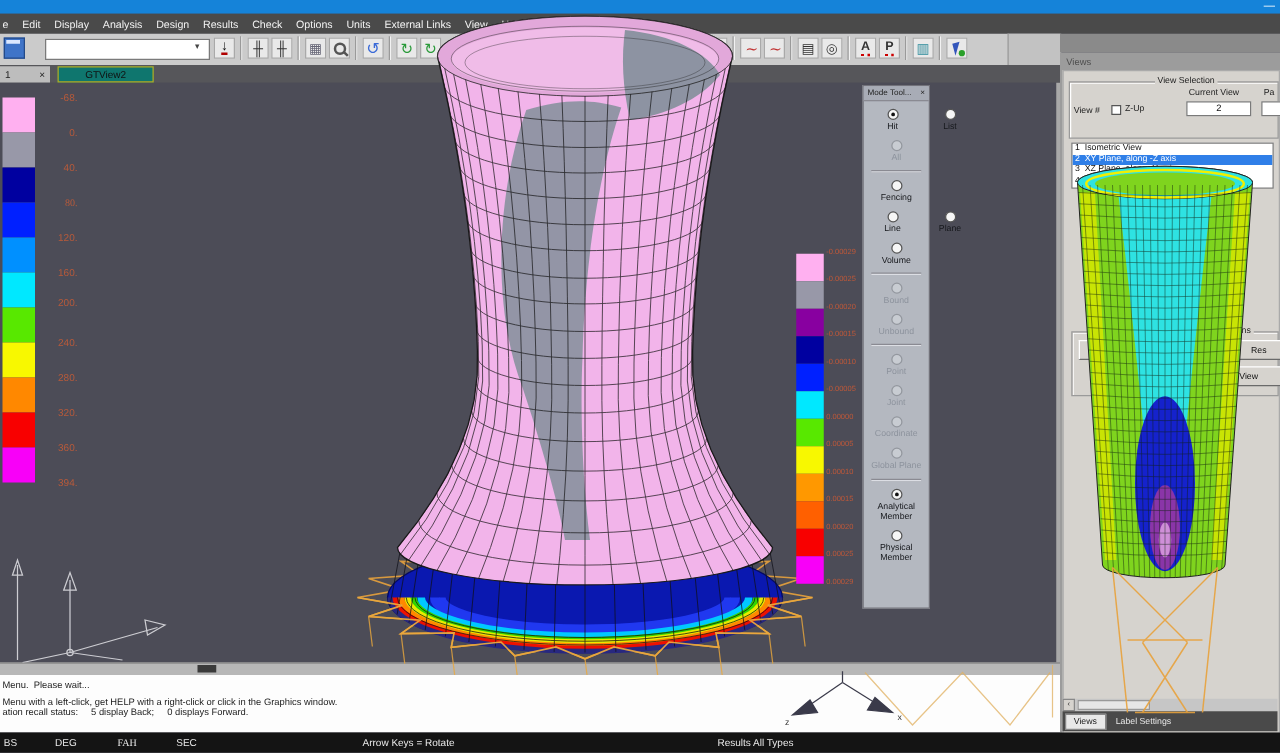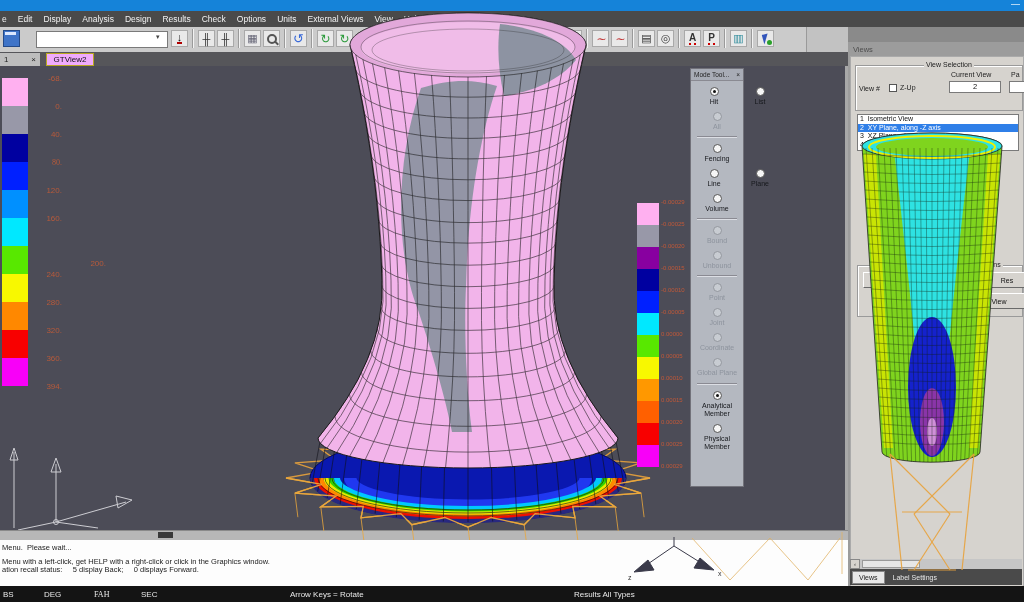--- a/index.html
+++ b/index.html
@@ -33,21 +33,21 @@
   .ic.mag:before{content:"";position:absolute;left:3px;top:3px;width:6px;height:6px;border:2px solid #555;border-radius:50%;}
   .ic.mag:after{content:"";position:absolute;left:10px;top:11px;width:5px;height:2px;background:#555;transform:rotate(45deg);}
   .ic.cursor:before{content:"";position:absolute;left:5px;top:3px;width:0;height:0;
      border-top:10px solid #3355bb;border-right:6px solid transparent;transform:rotate(-15deg);}
   .ic.cursor:after{content:"";position:absolute;right:1px;bottom:1px;width:5px;height:5px;border-radius:50%;background:#2aa02a;}
   .tsep{width:1px;height:19px;background:#9a9a9a;border-right:1px solid #f2f2f2;margin:0 3px;}
   
   #tabstrip{left:0;top:52px;width:848px;height:14px;background:#56565a;z-index:2;}
   #tab-partial{left:0;top:53px;width:40px;height:13px;background:#bdbdbd;z-index:3;
      font-size:8px;color:#222;display:flex;align-items:center;justify-content:space-between;padding:0 4px;box-sizing:border-box;}
-  #tab-active{left:46px;top:53px;width:48px;height:13px;background:#f0abfc;border:1px solid #b8a820;z-index:3;
+  #tab-active{left:46px;top:53px;width:77px;height:13px;background:#0f766e;border:1px solid #b8a820;z-index:3;
      font-size:8px;color:#111;display:flex;align-items:center;justify-content:center;box-sizing:border-box;}
   
   #graphics{left:0;top:66px;width:845px;height:464px;background:#4c4c57;border-right:3px solid #a8a8a8;z-index:1;box-sizing:content-box;}
   #left-scale{left:0;top:0;width:70px;height:464px;z-index:5;}
   .scale-block{position:absolute;left:2px;width:26px;height:28px;}
   .scale-val{position:absolute;left:28px;width:34px;text-align:right;font-size:8px;color:#b85a3a;}
   #mid-legend{position:absolute;left:0;top:0;z-index:8;}
   .leg-block{position:absolute;left:637px;width:22px;height:22px;}
   .leg-val{position:absolute;left:661px;width:32px;font-size:6px;color:#c05838;}
   
@@ -109,21 +109,21 @@
   <div class="abs" id="menubar">
       <span class="menu-item">e</span>
       <span class="menu-item">Edit</span>
       <span class="menu-item">Display</span>
       <span class="menu-item">Analysis</span>
       <span class="menu-item">Design</span>
       <span class="menu-item">Results</span>
       <span class="menu-item">Check</span>
       <span class="menu-item">Options</span>
       <span class="menu-item">Units</span>
-      <span class="menu-item">External Views</span>
+      <span class="menu-item">External Links</span>
       <span class="menu-item">View</span>
       <span class="menu-item">Help</span>
     </div>
 
   <div class="abs" id="toolbar"></div>
   <div class="abs" id="toolbar-end"></div>
   <div class="abs" id="tb-right-gap"></div>
   <div class="abs" id="appicon"></div>
   <div class="abs" id="combobox"></div>
   <div class="abs" id="combo-arrow">▾</div>
@@ -214,21 +214,21 @@
         <div class="scale-block" style="top: 208px; background: rgb(248, 248, 0);"></div>
         <div class="scale-block" style="top: 236px; background: rgb(255, 136, 0);"></div>
         <div class="scale-block" style="top: 264px; background: rgb(248, 0, 0);"></div>
         <div class="scale-block" style="top: 292px; background: rgb(248, 0, 248);"></div>
         <div class="scale-val" style="top: 8px;">-68.</div>
         <div class="scale-val" style="top: 36px;">0.</div>
         <div class="scale-val" style="top: 64px;">40.</div>
         <div class="scale-val" style="top: 92px; font-family: Liberation Serif, serif;">80.</div>
         <div class="scale-val" style="top: 120px;">120.</div>
         <div class="scale-val" style="top: 148px;">160.</div>
-        <div class="scale-val" style="top: 193px; padding-left: 44px;">200.</div>
+        <div class="scale-val" style="top: 172px;">200.</div>
         <div class="scale-val" style="top: 204px;">240.</div>
         <div class="scale-val" style="top: 232px;">280.</div>
         <div class="scale-val" style="top: 260px;">320.</div>
         <div class="scale-val" style="top: 288px;">360.</div>
         <div class="scale-val" style="top: 316px;">394.</div>
       </div>
   </div>
   <div class="abs" id="mid-legend">
       <div class="leg-block" style="top: 203px; background: rgb(255, 176, 240);"></div>
       <div class="leg-block" style="top: 225px; background: rgb(152, 152, 168);"></div>

